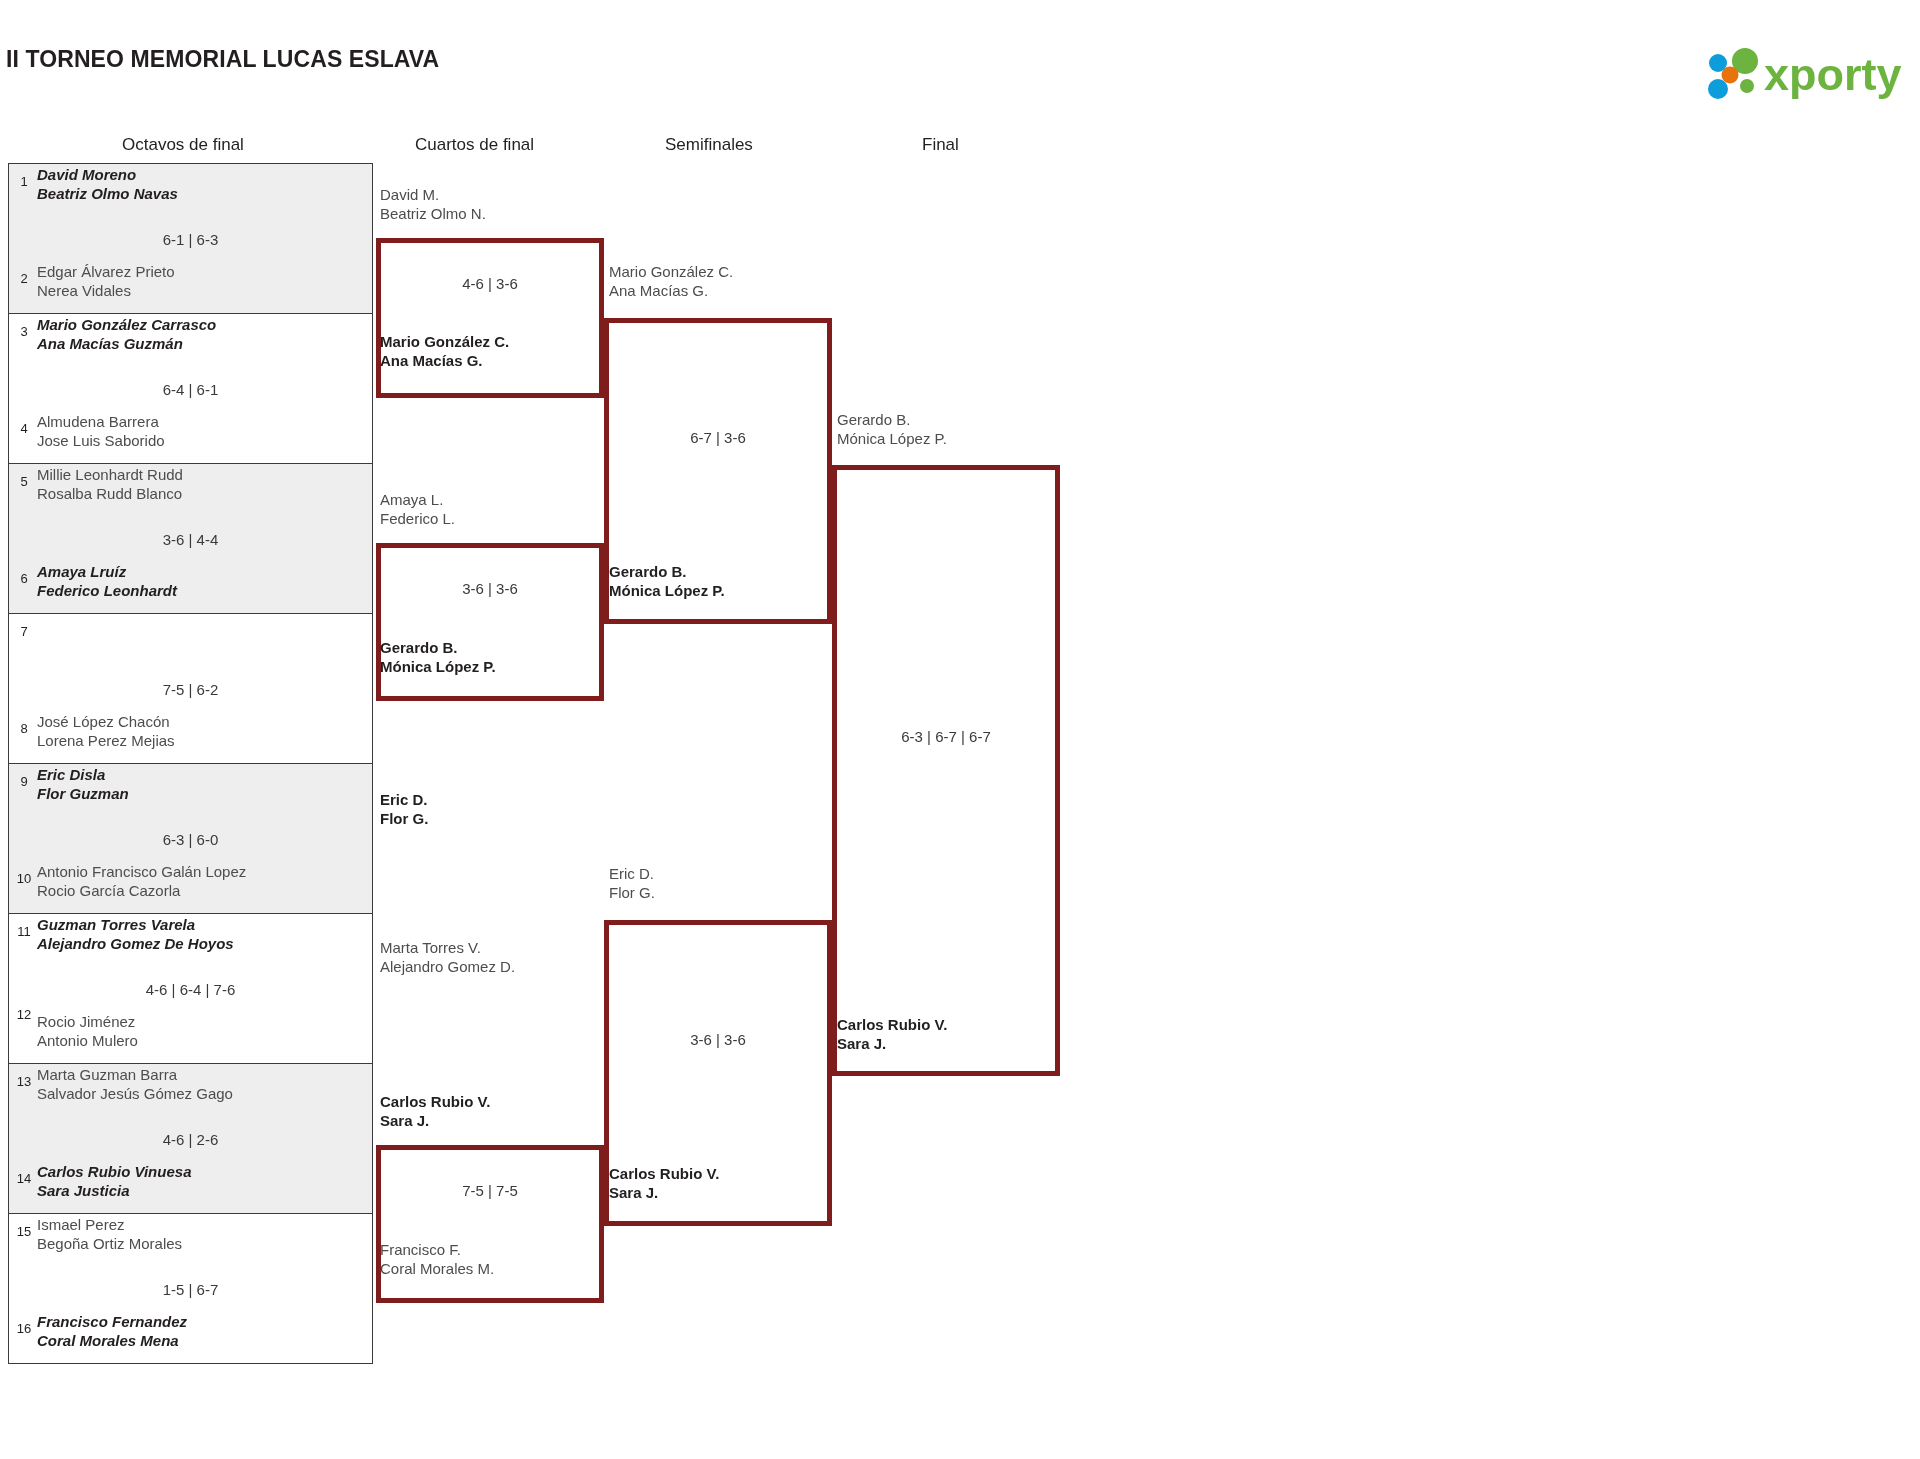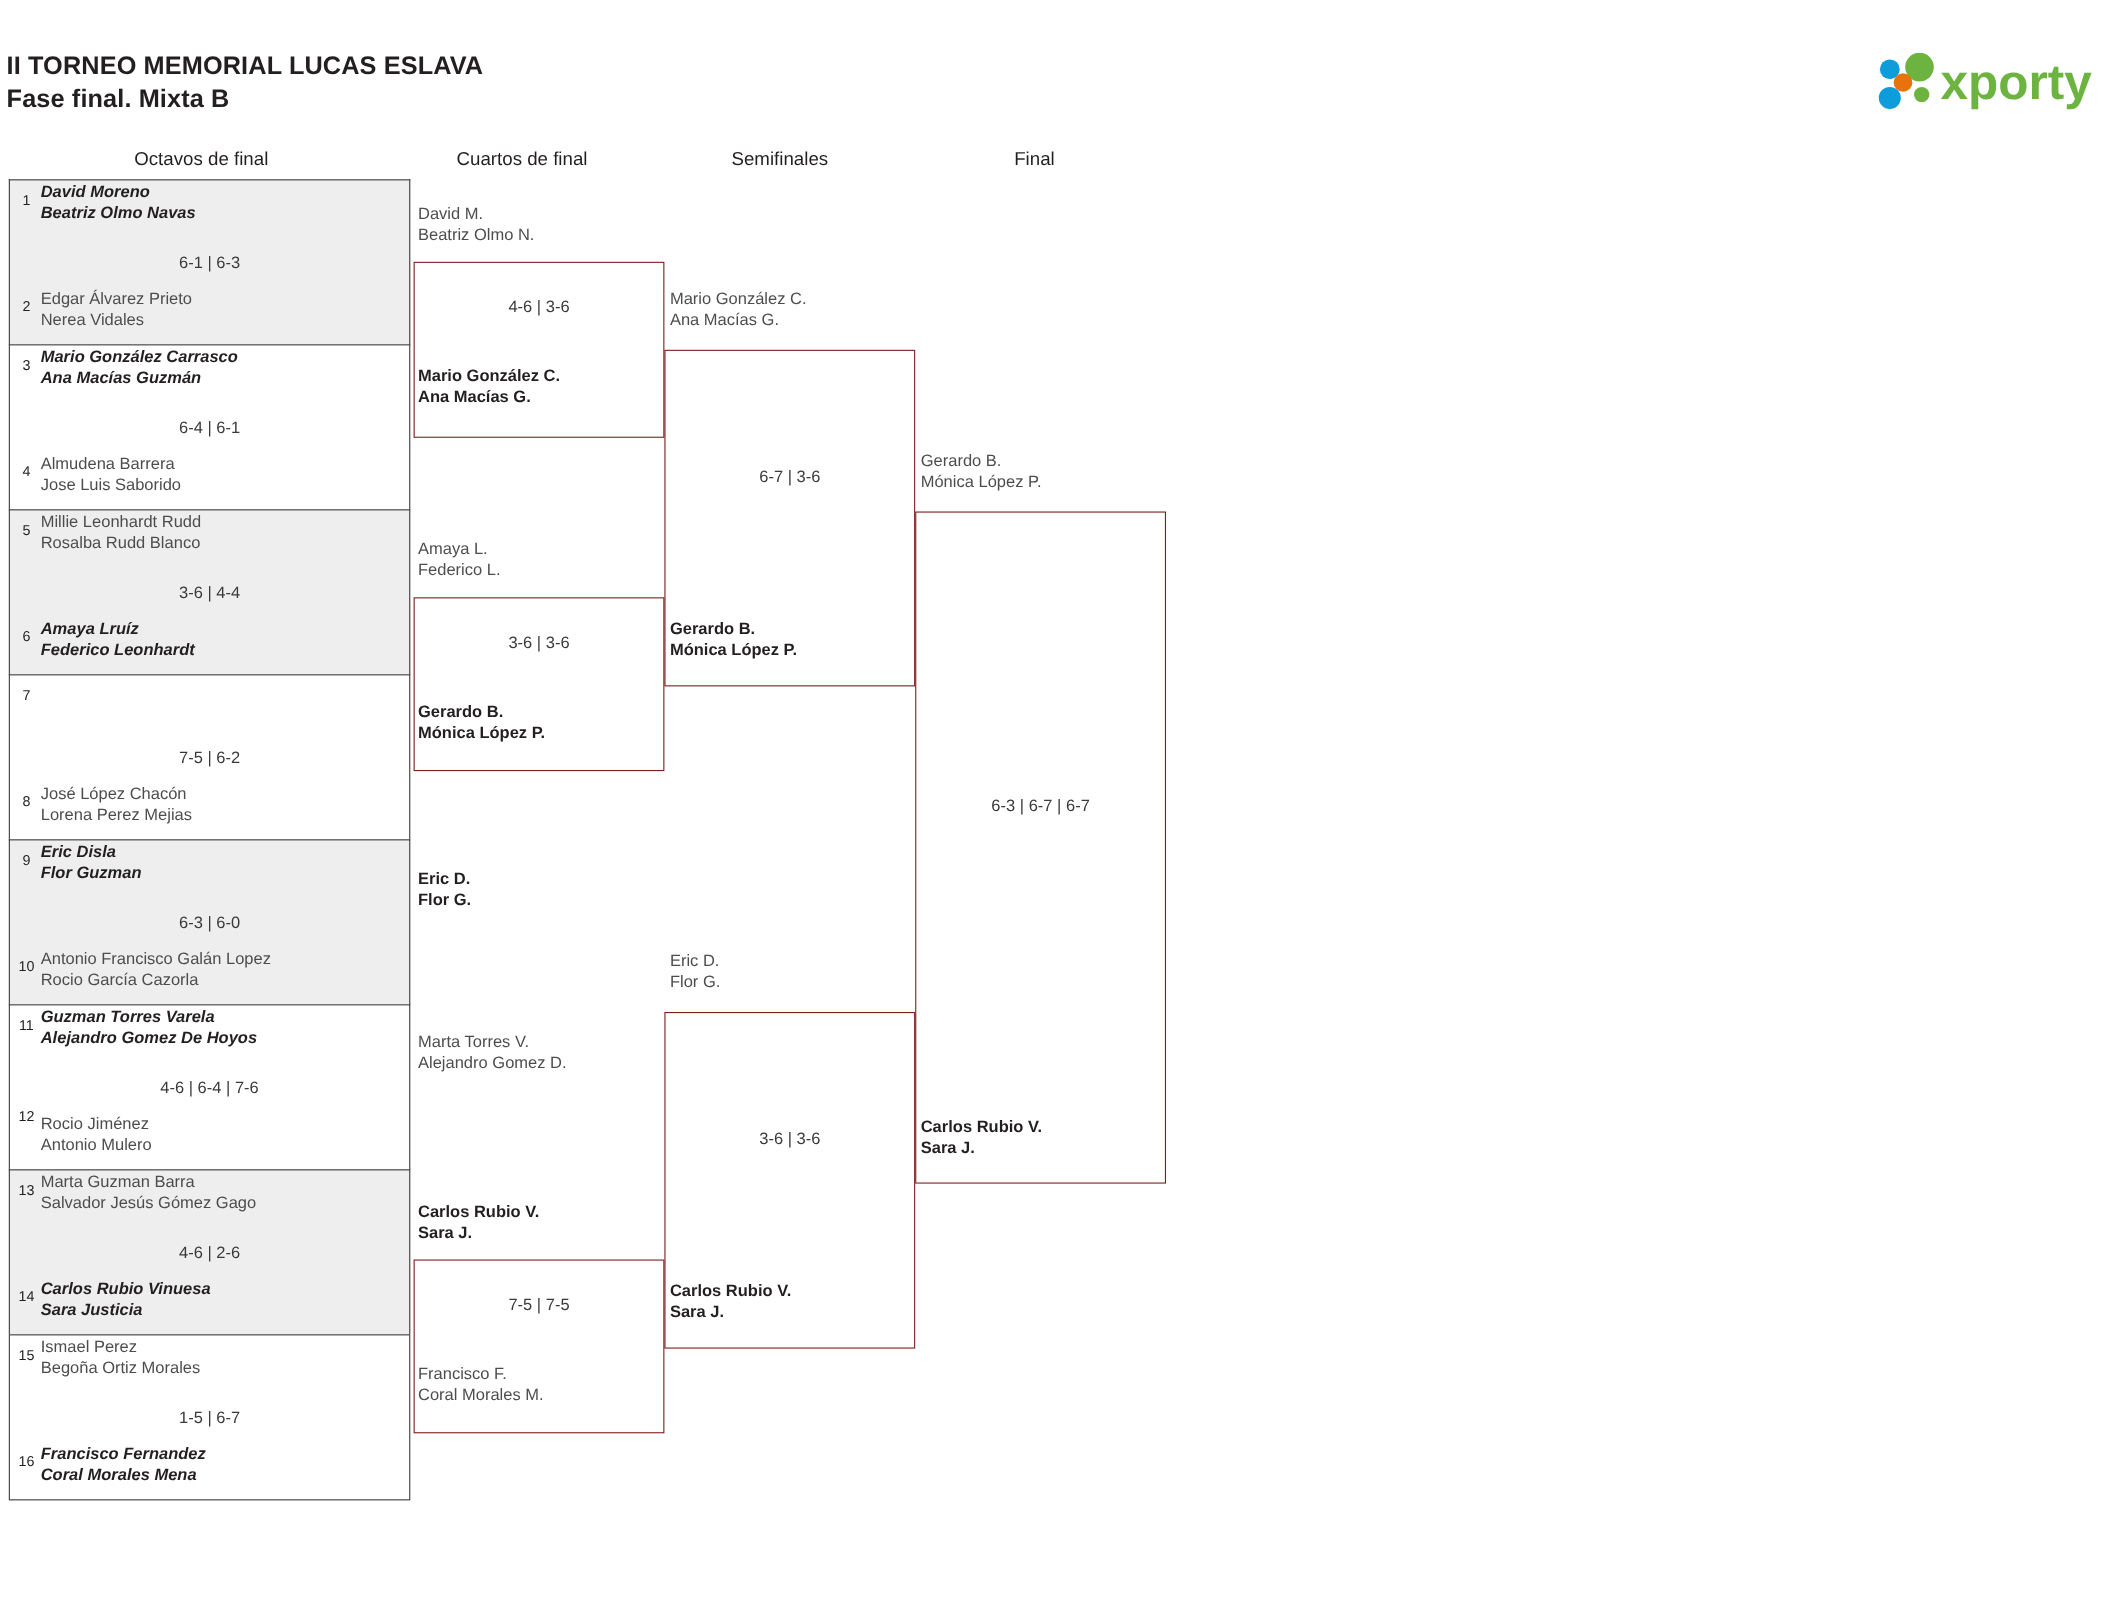--- a/index.html
+++ b/index.html
@@ -59,42 +59,41 @@
   .players.lose { font-weight: normal; color: #4d4d4d; }
 
   .r16-score {
     position: absolute; width: 365px; left: 8px;
     text-align: center; font-size: 15px; color: #3a3a3a;
   }
 
   
   .mbox {
     position: absolute;
-    border: 1px solid #7f1d1d;
+    border: 5px solid #7f1d1d;
     background: transparent;
   }
   .mbox-score {
     position: absolute; width: 100%; left: 0;
     text-align: center; font-size: 15px; color: #3a3a3a;
   }
   .name-lbl {
     position: absolute;
     font-size: 15px; line-height: 19px; white-space: nowrap;
   }
   .name-lbl.win { font-weight: bold; color: #231f20; }
   .name-lbl.lose { font-weight: normal; color: #4d4d4d; }
 </style>
 </head>
 <body>
 
 <div id="root">
 
   <div class="title-block">
     <div class="title-line1">II TORNEO MEMORIAL LUCAS ESLAVA</div>
-    <div class="title-line2">Fase final. Mixta B</div>
   </div>
 
   <div class="logo">
     <svg width="210" height="52" viewBox="0 0 210 52" xmlns="http://www.w3.org/2000/svg">
       <g>
         <circle cx="18" cy="15" r="9" fill="#0d9ddb"></circle>
         <circle cx="45" cy="13" r="13" fill="#6cb33f"></circle>
         <circle cx="30" cy="27" r="8.5" fill="#e8730c"></circle>
         <circle cx="18" cy="41" r="10" fill="#0d9ddb"></circle>
         <circle cx="47" cy="38" r="7" fill="#6cb33f"></circle>

